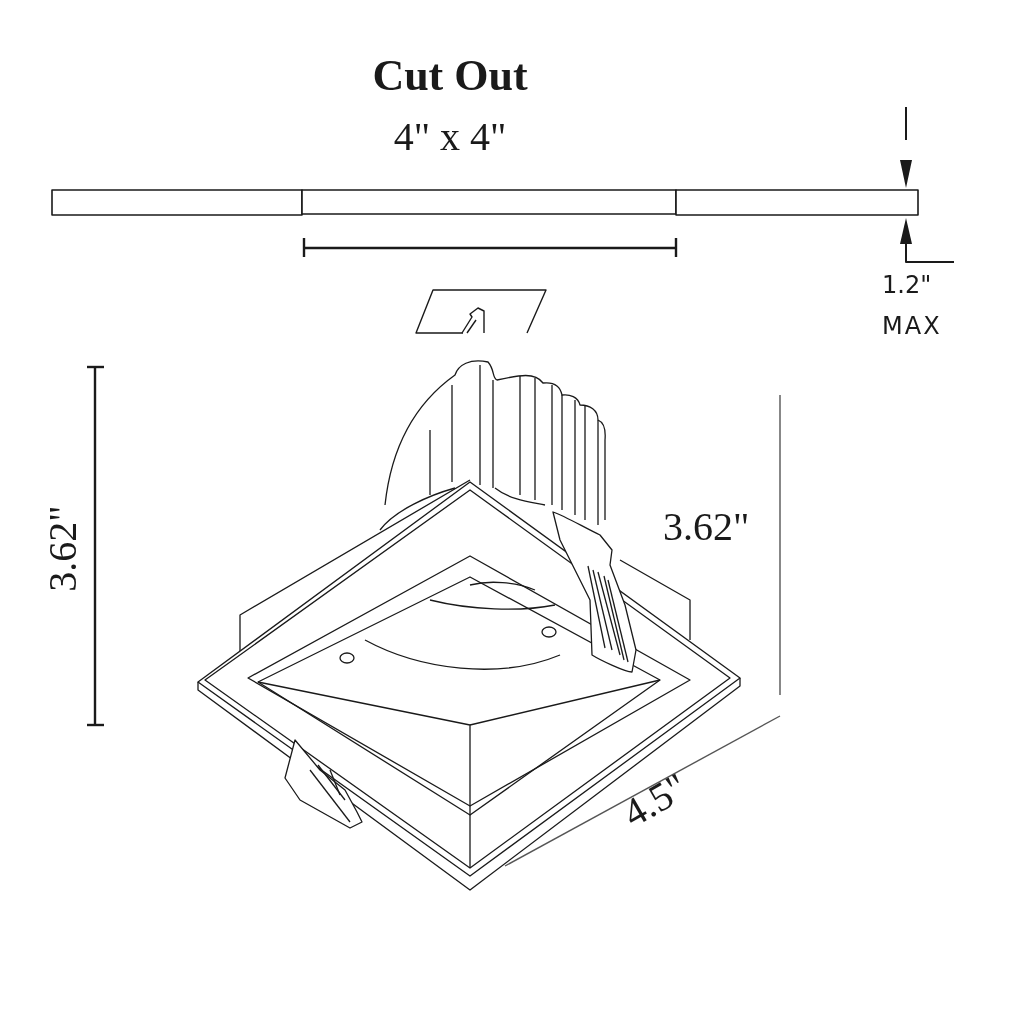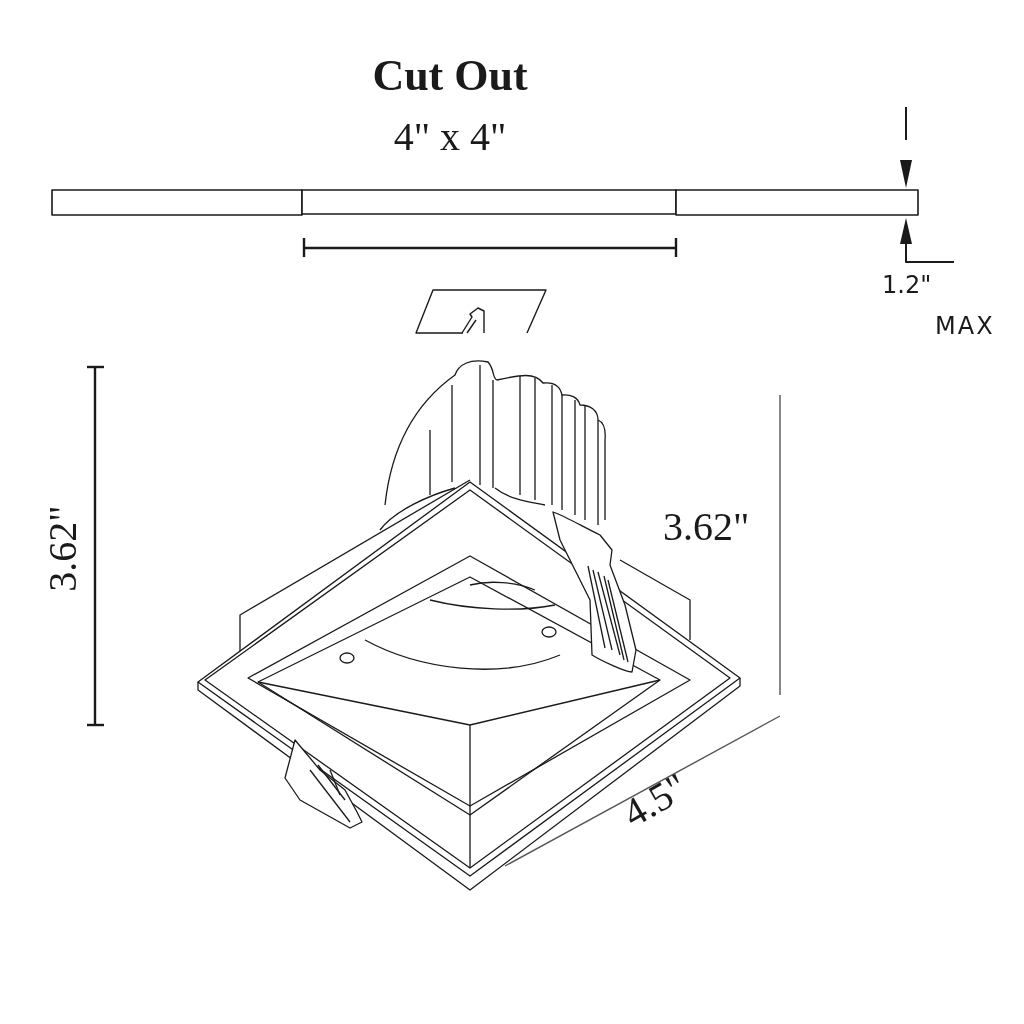--- a/index.html
+++ b/index.html
@@ -109,21 +109,21 @@
           <line x1="330" y1="770" x2="340" y2="795"></line>
         </g>
 
         <ellipse cx="549" cy="632" rx="7" ry="5"></ellipse>
         <ellipse cx="347" cy="658" rx="7" ry="5"></ellipse>
       </g>
     </g>
   </svg>
 
   <div class="lbl-sans" style="left:882px; top:271px; font-size:24px;">1.2"</div>
-  <div class="lbl-sans" style="left:935px; top:312px; font-size:24px; letter-spacing:2px;">MAX</div>
+  <div class="lbl-sans" style="left:882px; top:312px; font-size:24px; letter-spacing:2px;">MAX</div>
 
   <div class="lbl-serif" style="left:2px; top:525px; font-size:40px; transform:rotate(-90deg); transform-origin:center; width:120px; text-align:center;">3.62"</div>
 
   <div class="lbl-serif" style="left:663px; top:503px; font-size:40px;">3.62"</div>
 
   <div class="lbl-serif" style="left:638px; top:790px; font-size:40px; transform:rotate(-30deg); transform-origin:left bottom;">4.5"</div>
 
 </div>
 
 </body></html>

